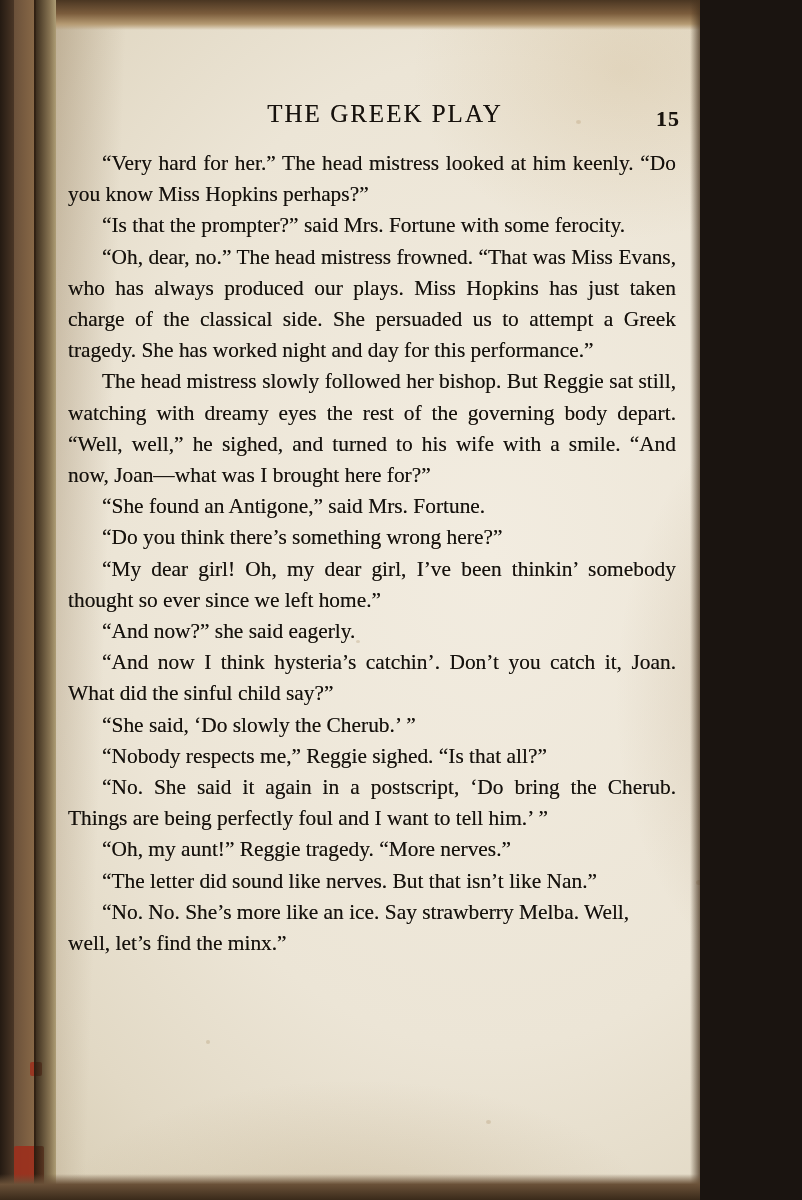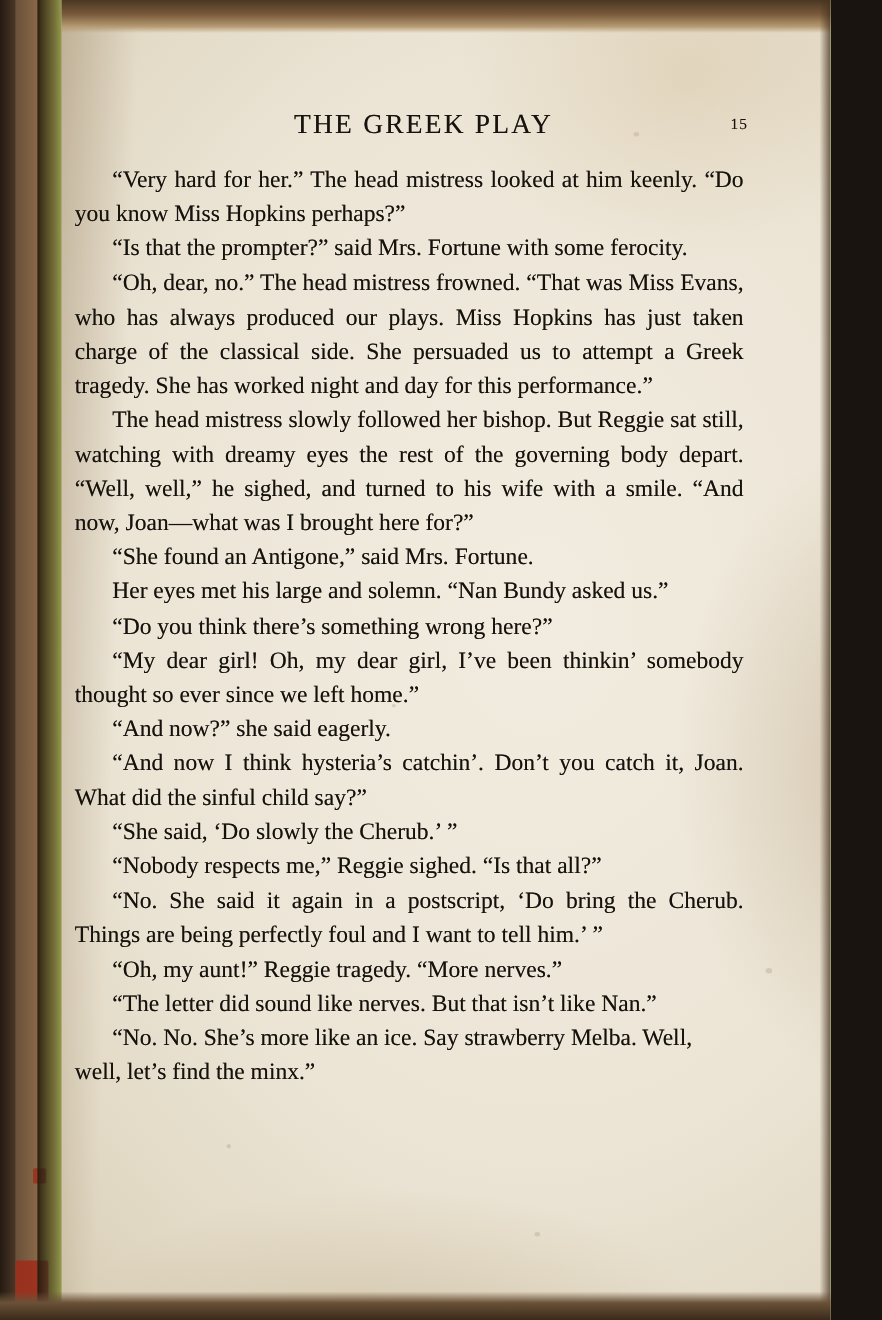--- a/index.html
+++ b/index.html
@@ -10,23 +10,23 @@
   body {
     width: 802px;
     height: 1200px;
     overflow: hidden;
     font-family: "Liberation Serif", serif;
   }
 
   
   .book-photo {
     position: relative;
-    width: 755px;
+    width: 700px;
     height: 1200px;
-    background: #bef264;
+    background: #fef9c3;
     overflow: hidden;
   }
 
   
   .left-edge {
     position: absolute;
     left: 0; top: 0;
     width: 36px; height: 1200px;
     background: linear-gradient(90deg, #3d2d1f 0%, #6b513a 40%, #8a6a48 100%);
   }
@@ -129,24 +129,25 @@
     font-variant: small-caps;
     text-transform: uppercase;
     font-family: "Liberation Serif", serif;
     color: #17120d;
     padding-left: 26px;
   }
   .folio {
     position: absolute;
     right: -4px;
     top: 6px;
-    font-size: 14px;
+    font-size: 22px;
     letter-spacing: 1px;
     color: #1a140e;
     font-family: "Liberation Serif", serif;
+    font-weight: bold;
   }
 
   p.para {
     margin: 0;
     font-size: 21.4px;
     line-height: 31.2px;
     text-align: justify;
     text-indent: 34px;
     color: #15110c;
     font-family: "Liberation Serif", serif;
@@ -185,21 +186,20 @@
     <div class="running-head">
       <div class="head-title">THE GREEK PLAY</div>
       <div class="folio">15</div>
     </div>
 
     <p class="para">“Very hard for her.”  The head mistress looked at him keenly.  “Do you know Miss Hopkins perhaps?”</p>
     <p class="para">“Is that the prompter?” said Mrs. Fortune with some ferocity.</p>
     <p class="para">“Oh, dear, no.”  The head mistress frowned.  “That was Miss Evans, who has always produced our plays.  Miss Hopkins has just taken charge of the classical side.  She persuaded us to attempt a Greek tragedy.  She has worked night and day for this performance.”</p>
     <p class="para">The head mistress slowly followed her bishop.  But Reggie sat still, watching with dreamy eyes the rest of the governing body depart.  “Well, well,” he sighed, and turned to his wife with a smile.  “And now, Joan—what was I brought here for?”</p>
     <p class="para">“She found an Antigone,” said Mrs. Fortune.</p>
-    <p class="para">Her eyes met his large and solemn.  “Nan Bundy asked us.”</p>
     <p class="para">“Do you think there’s something wrong here?”</p>
     <p class="para">“My dear girl!  Oh, my dear girl, I’ve been thinkin’ somebody thought so ever since we left home.”</p>
     <p class="para">“And now?” she said eagerly.</p>
     <p class="para">“And now I think hysteria’s catchin’.  Don’t you catch it, Joan.  What did the sinful child say?”</p>
     <p class="para">“She said, ‘Do slowly the Cherub.’ ”</p>
     <p class="para">“Nobody respects me,” Reggie sighed.  “Is that all?”</p>
     <p class="para">“No.  She said it again in a postscript, ‘Do bring the Cherub.  Things are being perfectly foul and I want to tell him.’ ”</p>
     <p class="para">“Oh, my aunt!” Reggie tragedy.  “More nerves.”</p>
     <p class="para">“The letter did sound like nerves.  But that isn’t like Nan.”</p>
     <p class="para last">“No.  No.  She’s more like an ice.  Say strawberry Melba.  Well, well, let’s find the minx.”</p>

